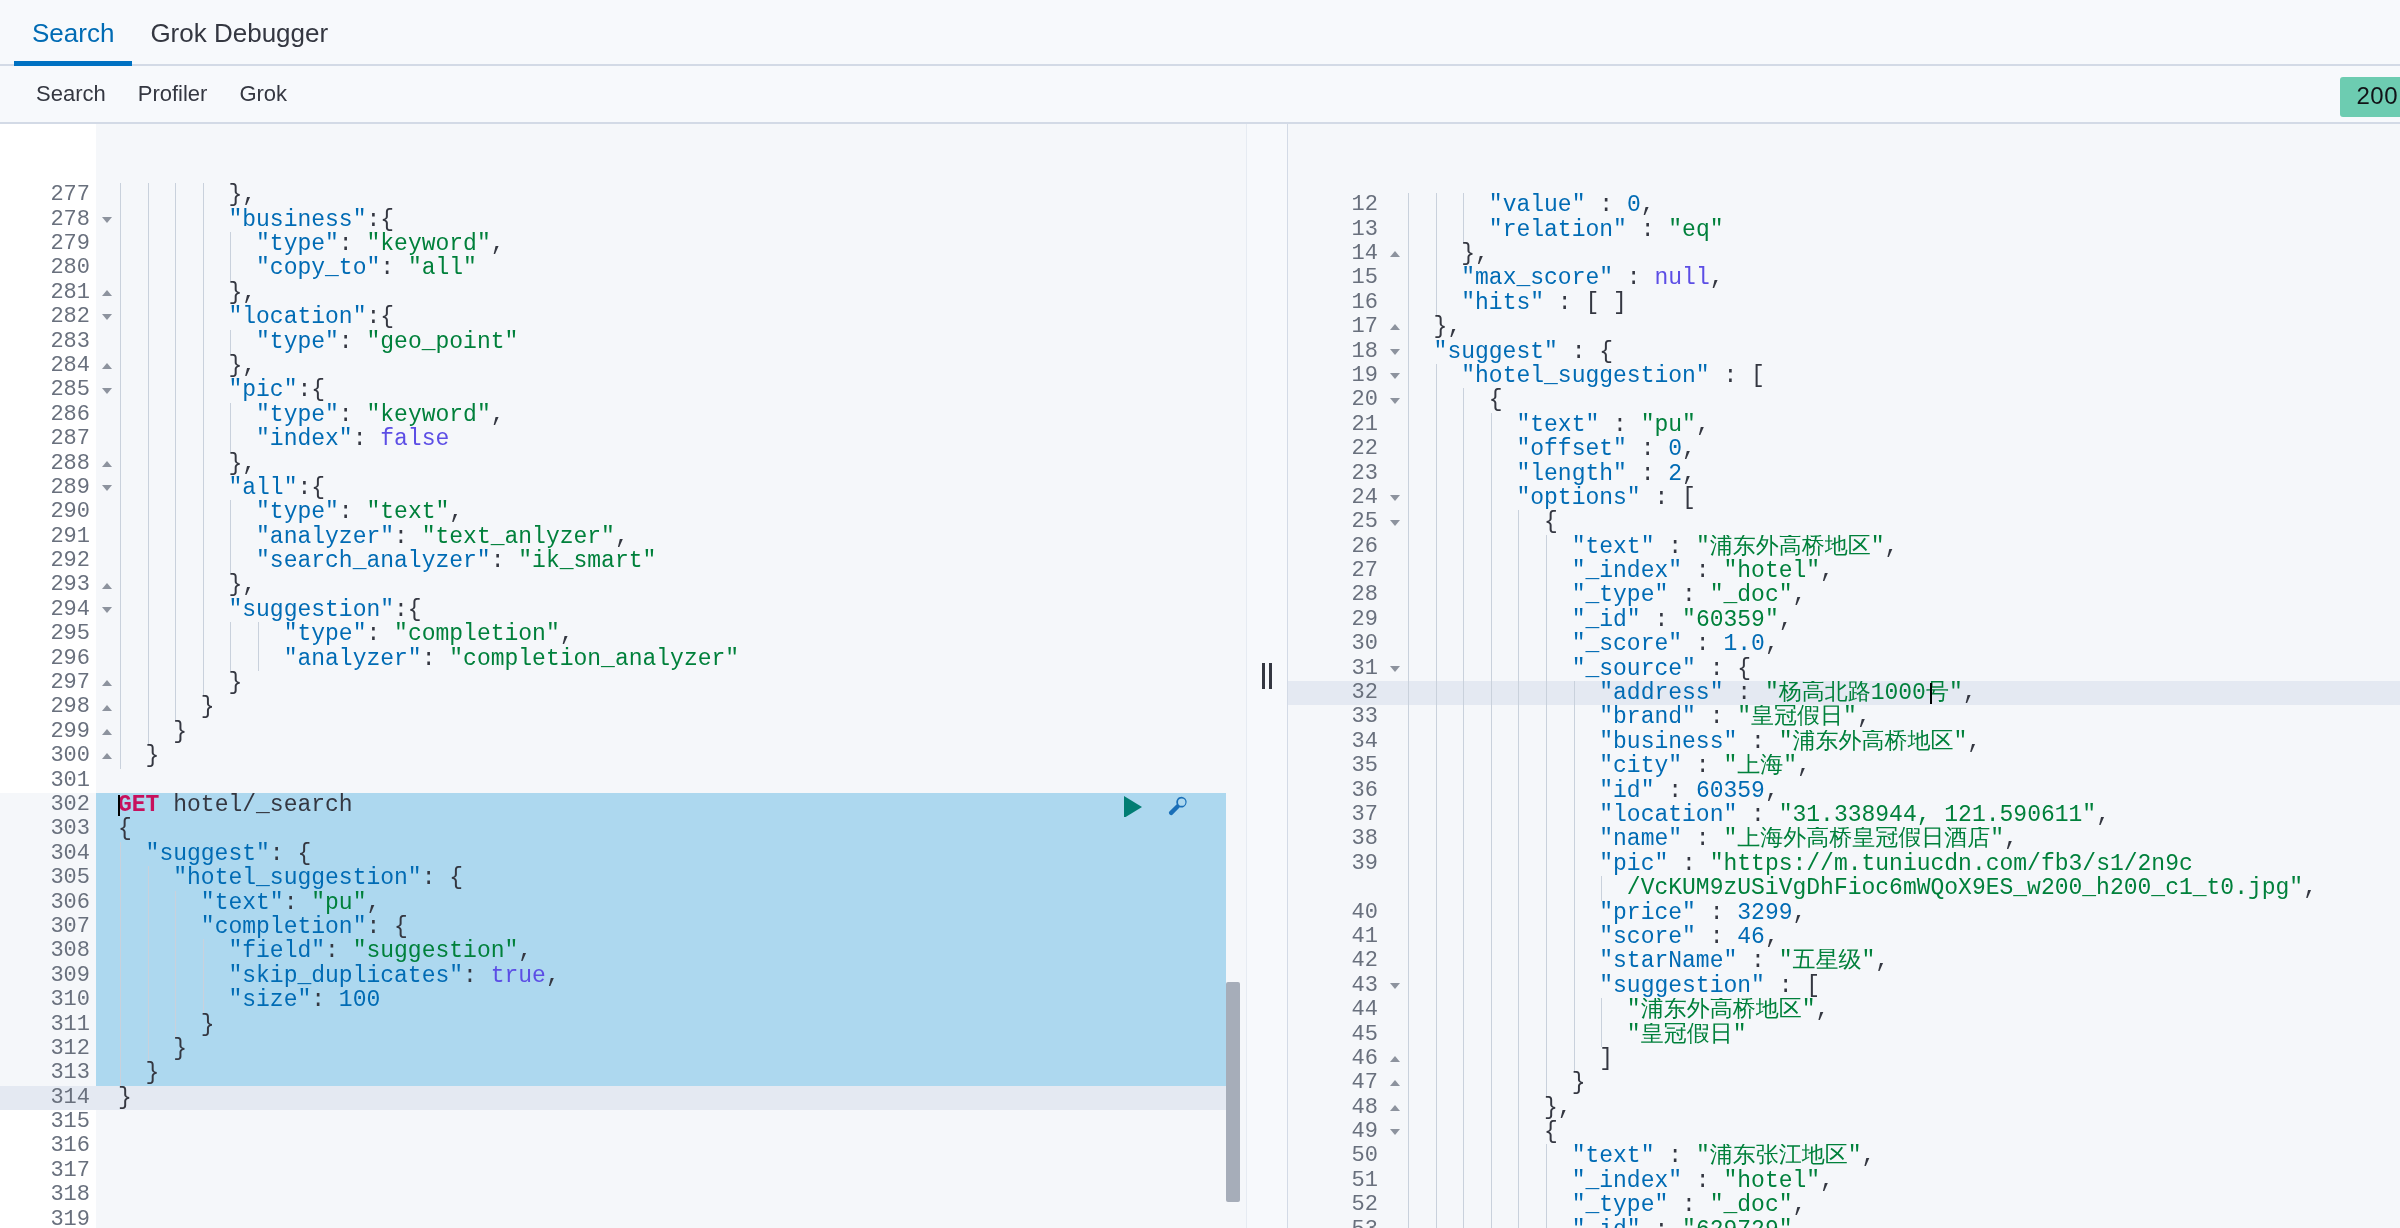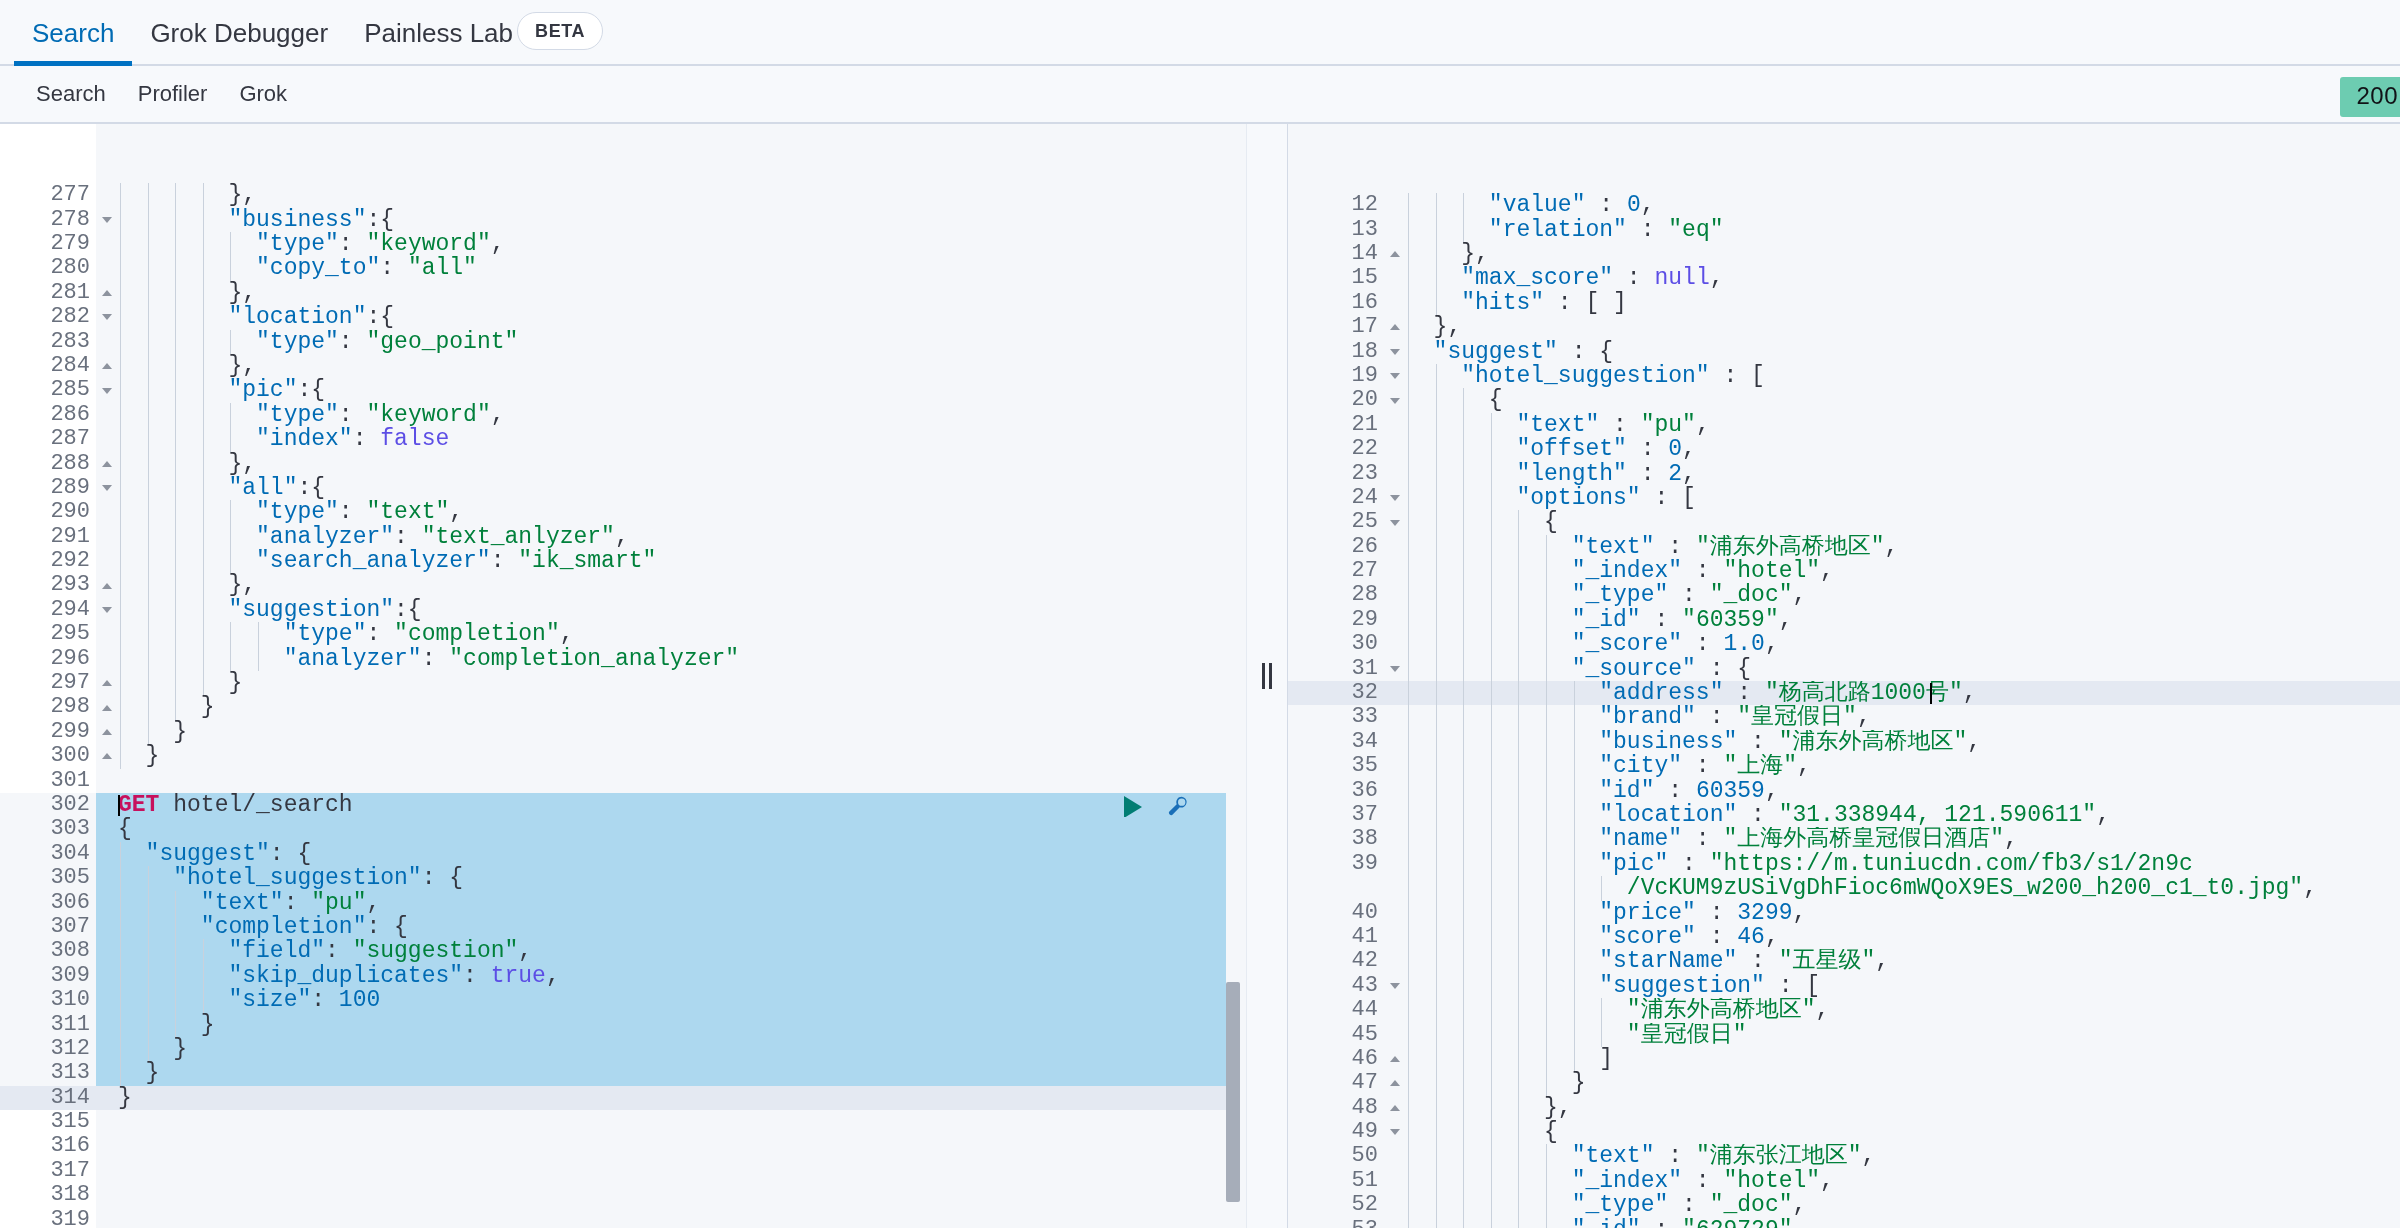--- a/index.html
+++ b/index.html
@@ -243,24 +243,20 @@
 </head>
 <body>
 
 <div class="topnav">
   <div class="toptab active">
     <span>Search</span>
   </div>
   <div class="toptab">
     <span>Grok Debugger</span>
   </div>
-  <div class="toptab">
-    <span>Painless Lab</span>
-    <span class="beta-badge">BETA</span>
-  </div>
 </div>
 
 <div class="subnav">
   <div class="subnav-item">Search</div>
   <div class="subnav-item">Profiler</div>
   <div class="subnav-item">Grok</div>
   <div class="status-badge">200</div>
 </div>
 
 <div class="main">

